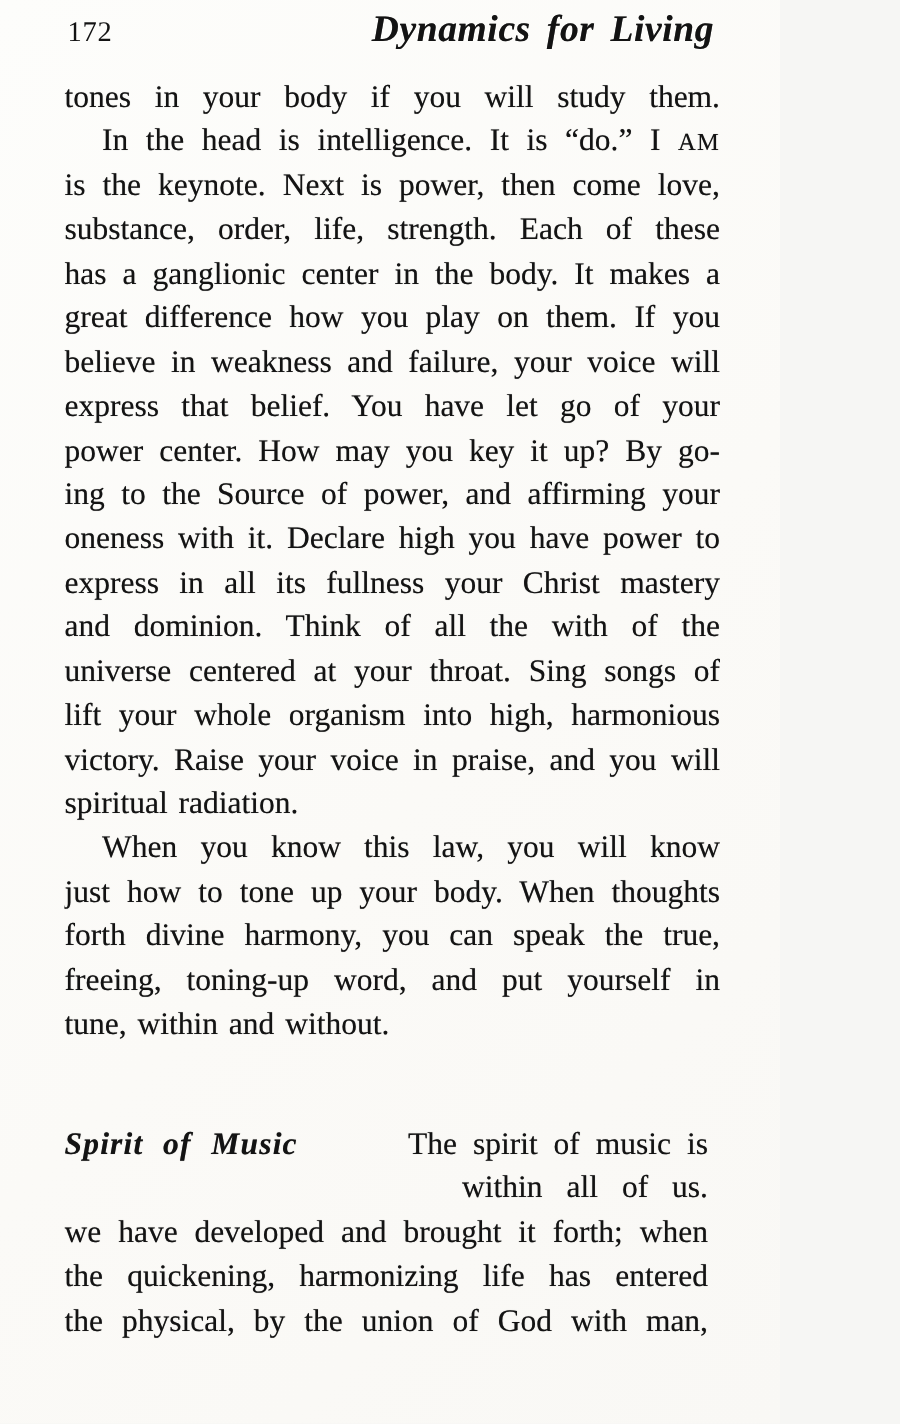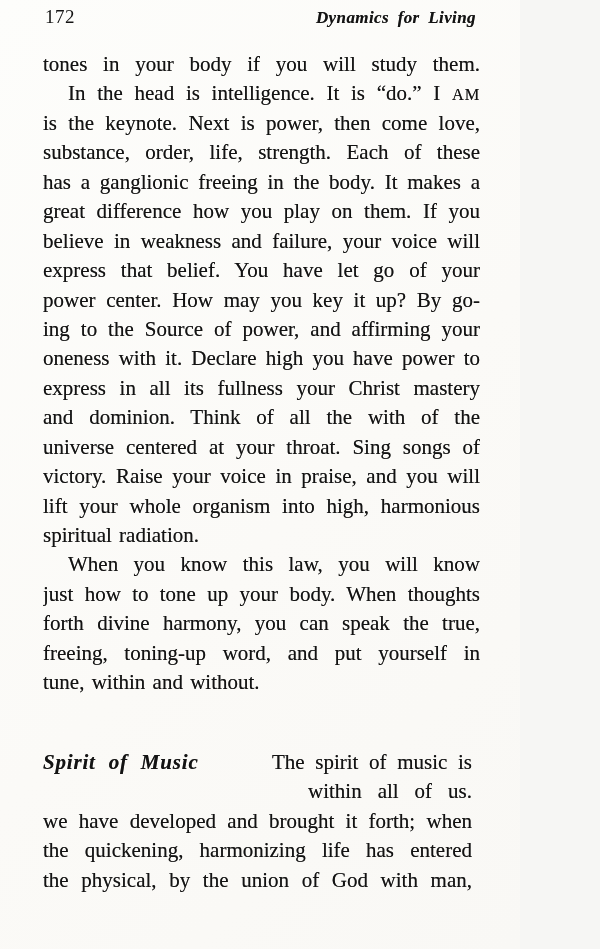--- a/index.html
+++ b/index.html
@@ -23,21 +23,21 @@
     display: flex;
     justify-content: space-between;
     align-items: baseline;
   }
   .page-number {
     font-size: 19px;
     letter-spacing: 0.5px;
     font-weight: 500;
   }
   .running-title {
-    font-size: 17px;
+    font-size: 25px;
     font-style: italic;
     font-weight: 700;
     letter-spacing: 0.4px;
     word-spacing: 4px;
     text-shadow: 0 0 0.4px rgba(0,0,0,0.55);
   }
   
   .body-lines {
     position: absolute;
     top: 50px; left: 43px; right: 40px;
@@ -89,32 +89,32 @@
   <div class="header">
     <span class="page-number">172</span>
     <span class="running-title">Dynamics for Living</span>
   </div>
 
   <div class="body-lines" id="body-lines">
       <div class="line">tones in your body if you will study them.</div>
       <div class="line indent">In the head is intelligence. It is “do.” I <span class="sc">AM</span></div>
       <div class="line">is the keynote. Next is power, then come love,</div>
       <div class="line">substance, order, life, strength. Each of these</div>
-      <div class="line">has a ganglionic freeing in the body. It makes a</div>
+      <div class="line">has a ganglionic center in the body. It makes a</div>
       <div class="line">great difference how you play on them. If you</div>
       <div class="line">believe in weakness and failure, your voice will</div>
       <div class="line">express that belief. You have let go of your</div>
       <div class="line">power center. How may you key it up? By go-</div>
       <div class="line">ing to the Source of power, and affirming your</div>
       <div class="line">oneness with it. Declare high you have power to</div>
       <div class="line">express in all its fullness your Christ mastery</div>
       <div class="line">and dominion. Think of all the with of the</div>
       <div class="line">universe centered at your throat. Sing songs of</div>
+      <div class="line">lift your whole organism into high, harmonious</div>
       <div class="line">victory. Raise your voice in praise, and you will</div>
-      <div class="line">lift your whole organism into high, harmonious</div>
       <div class="line no-just">spiritual radiation.</div>
       <div class="line indent">When you know this law, you will know</div>
       <div class="line">just how to tone up your body. When thoughts</div>
       <div class="line">forth divine harmony, you can speak the true,</div>
       <div class="line">freeing, toning-up word, and put yourself in</div>
       <div class="line no-just">tune, within and without.</div>
     </div>
 
   <div class="section">
     <div class="line sec-line1">

